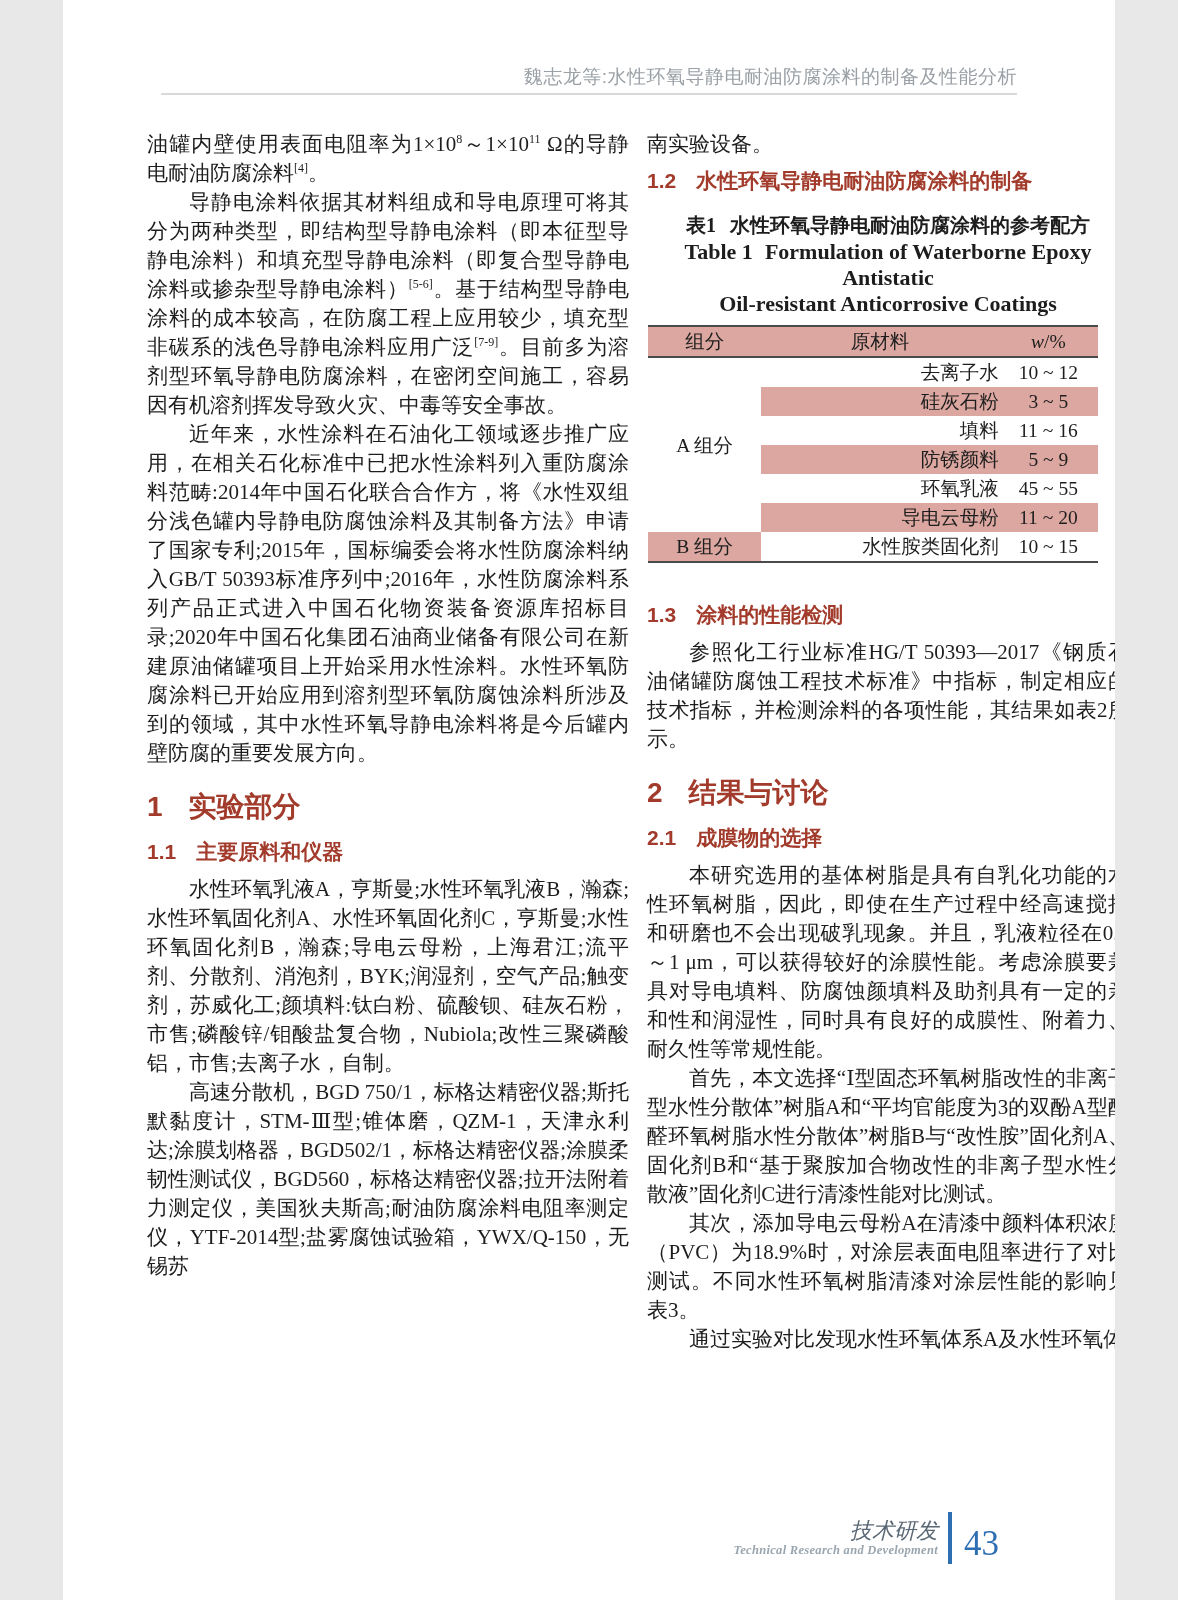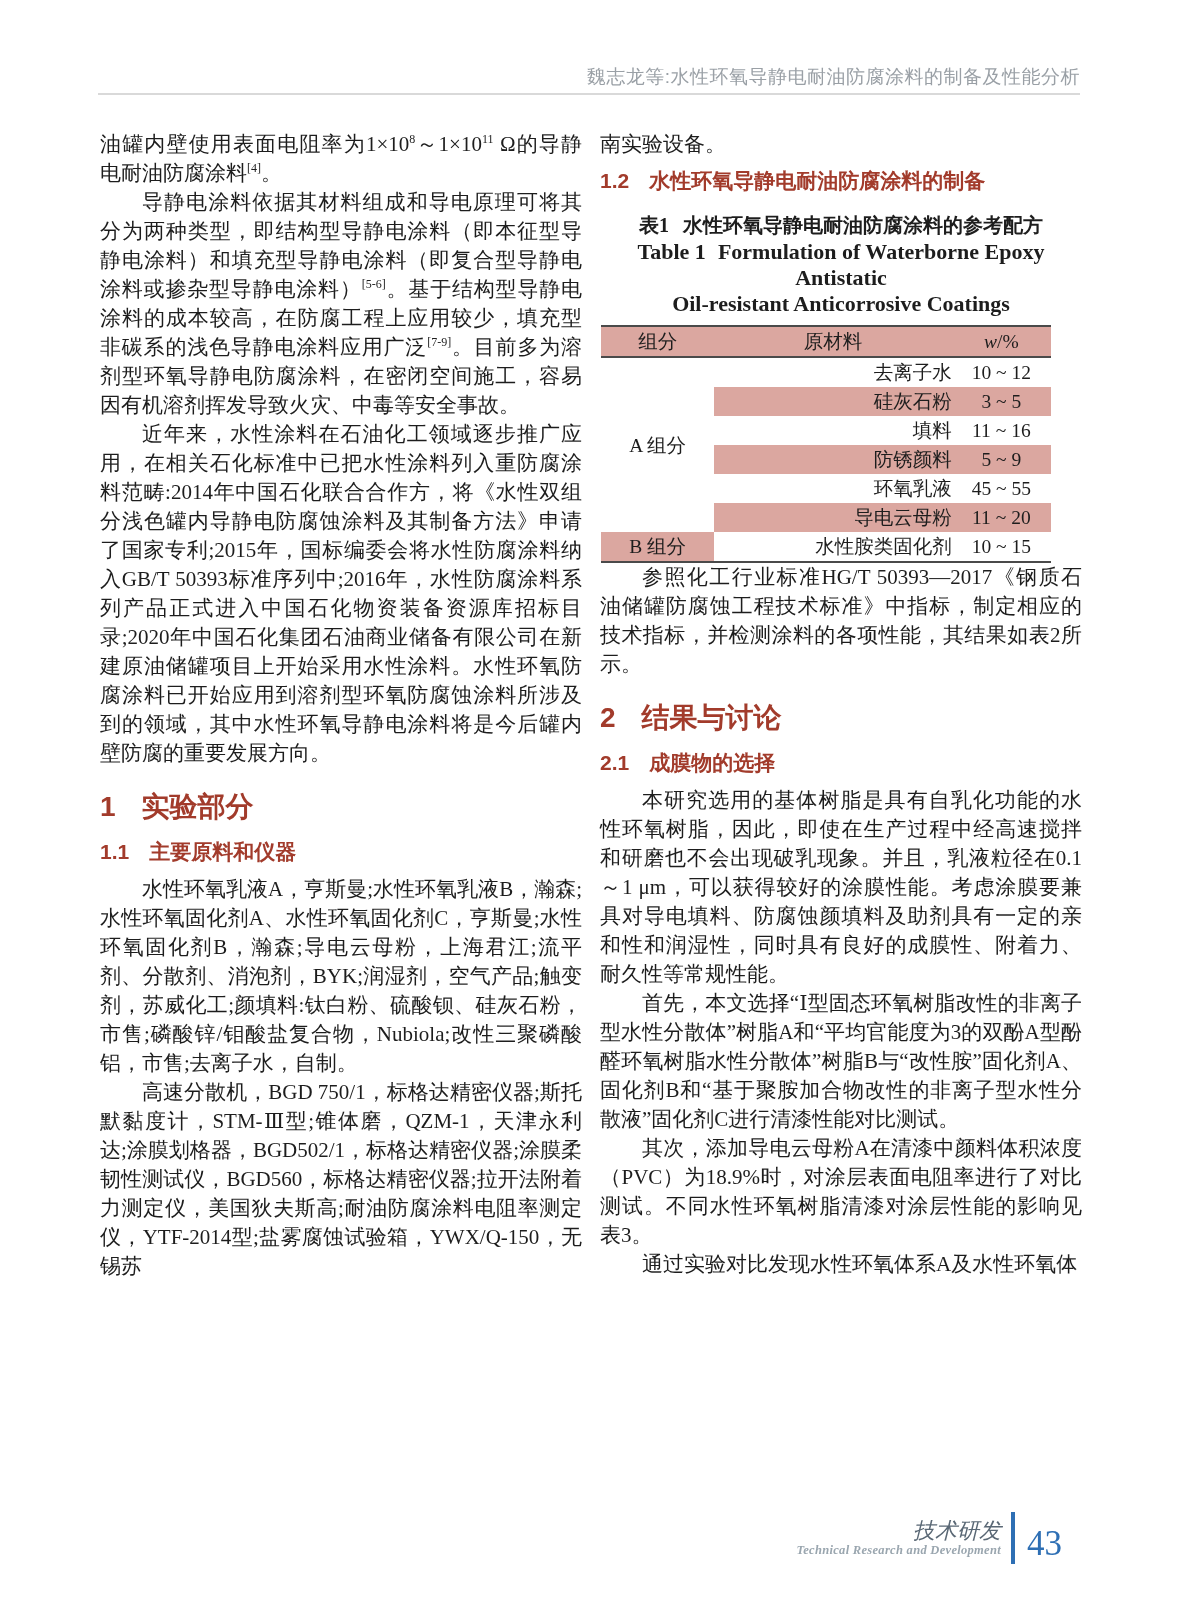--- a/index.html
+++ b/index.html
@@ -1,29 +1,29 @@
 <!DOCTYPE html>
 <html><head>
 <meta charset="utf-8">
 <style>
   html,body { margin:0; padding:0; background:#e8e8e8; }
   .page {
-    position:relative; width:1178px; height:1600px; margin:0 auto;
+    position:relative; width:1052px; height:1600px; margin:0 auto;
     background:#ffffff; overflow:hidden;
     font-family:"Liberation Serif","DejaVu Serif",serif; color:#1d1d1d;
   }
   
   .running-head {
     position:absolute; top:64px; left:98px; right:98px;
     text-align:right; font-family:"Liberation Sans","DejaVu Sans",sans-serif;
     font-size:19px; color:#9aa0a6; letter-spacing:0.5px;
   }
   .head-rule { position:absolute; top:93px; left:98px; right:98px; height:0; border-top:2px solid #d9d9d9; }
   
-  .columns { position:absolute; top:130px; left:100px; width:982px; display:flex; gap:18px; }
+  .columns { position:absolute; top:130px; left:84px; width:982px; display:flex; gap:18px; }
   .col { width:482px; }
   p.par { margin:0; font-size:21px; line-height:29px; text-align:justify; }
   p.indent { text-indent:2em; }
   sup.ref { font-size:12px; line-height:0; vertical-align:super; }
   
   .sec-h1 {
     font-family:"Liberation Sans","DejaVu Sans",sans-serif; color:#a23b2b;
     font-size:28px; font-weight:bold; margin:20px 0 12px 0; display:flex; align-items:baseline;
   }
   .sec-h1 .num { margin-right:26px; }
@@ -145,20 +145,24 @@
             <td class="c3 pink">11 ~ 20</td>
           </tr>
           <tr>
             <td class="c1 pink">B 组分</td>
             <td class="c2">水性胺类固化剂</td>
             <td class="c3">10 ~ 15</td>
           </tr>
         </tbody>
       </table>
 
+      <div class="sec-h2 after-table">
+        <span class="num">1.3</span>
+        <span>涂料的性能检测</span>
+      </div>
 
       <p class="par indent">参照化工行业标准HG/T 50393—2017《钢质石油储罐防腐蚀工程技术标准》中指标，制定相应的技术指标，并检测涂料的各项性能，其结果如表2所示。</p>
 
       <div class="sec-h1">
         <span class="num">2</span>
         <span>结果与讨论</span>
       </div>
 
       <div class="sec-h2">
         <span class="num">2.1</span>

